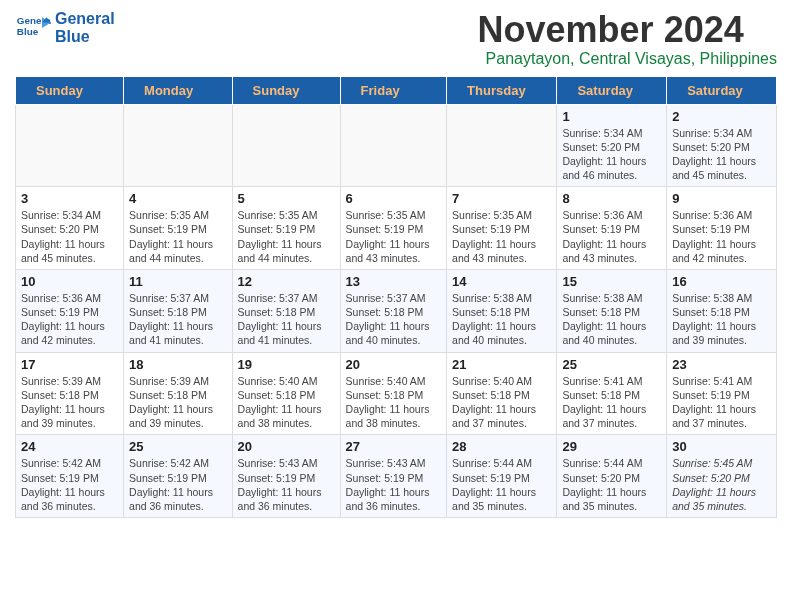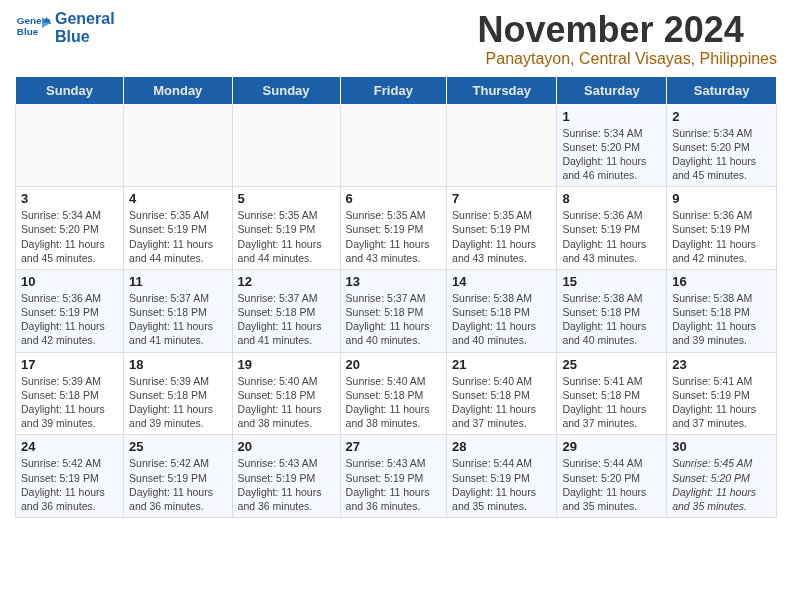--- a/index.html
+++ b/index.html
@@ -29,33 +29,33 @@
       text-align: left;
     }
     .month-title {
       font-size: 36px;
       font-weight: bold;
       color: #333;
       line-height: 1.1;
     }
     .location-title {
       font-size: 16px;
-      color: #a16207;
+      color: #15803d;
       padding-left: 8px;
     }
     .calendar-table {
       width: 100%;
       border-collapse: collapse;
       font-size: 11px;
     }
     .calendar-table thead tr th {
       background: #1a5fa8;
-      color: #e5e5e5;
+      color: #fdba74;
       padding: 6px 20px;
-      text-align: center;
+      text-align: left;
       font-size: 13px;
       font-weight: bold;
       border: 1px solid #fff;
     }
     .calendar-table tbody tr td {
       border: 1px solid #ddd;
       vertical-align: top;
       padding: 4px 5px;
       width: 113px;
       min-height: 70px;

